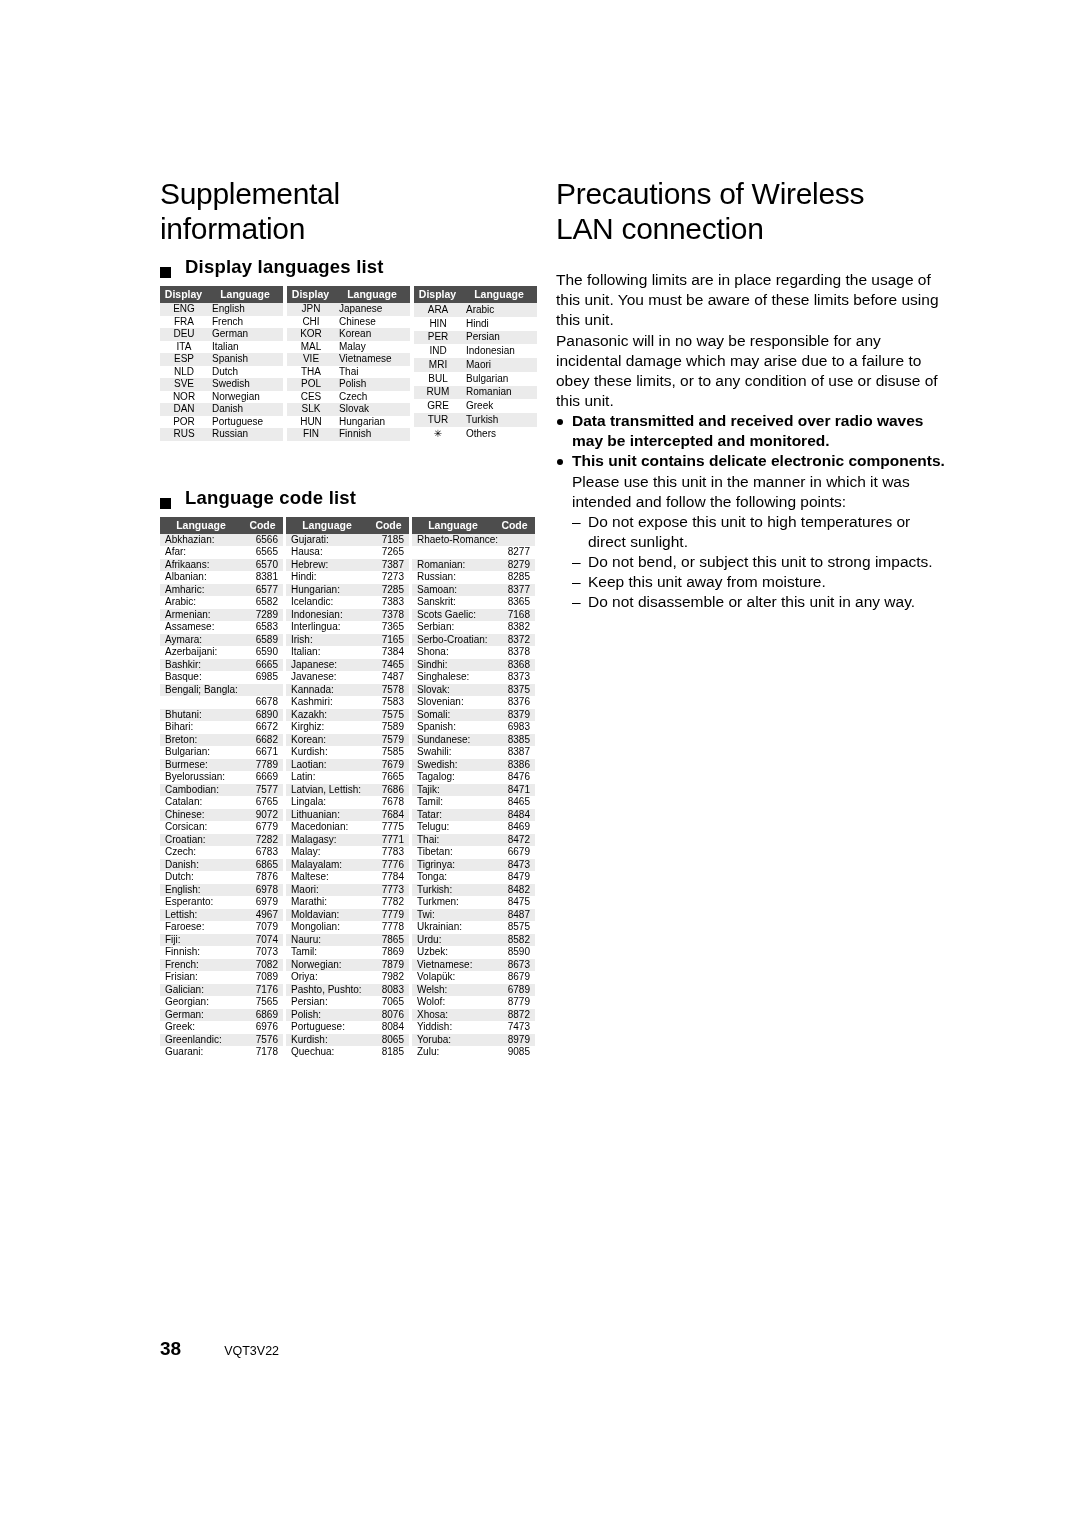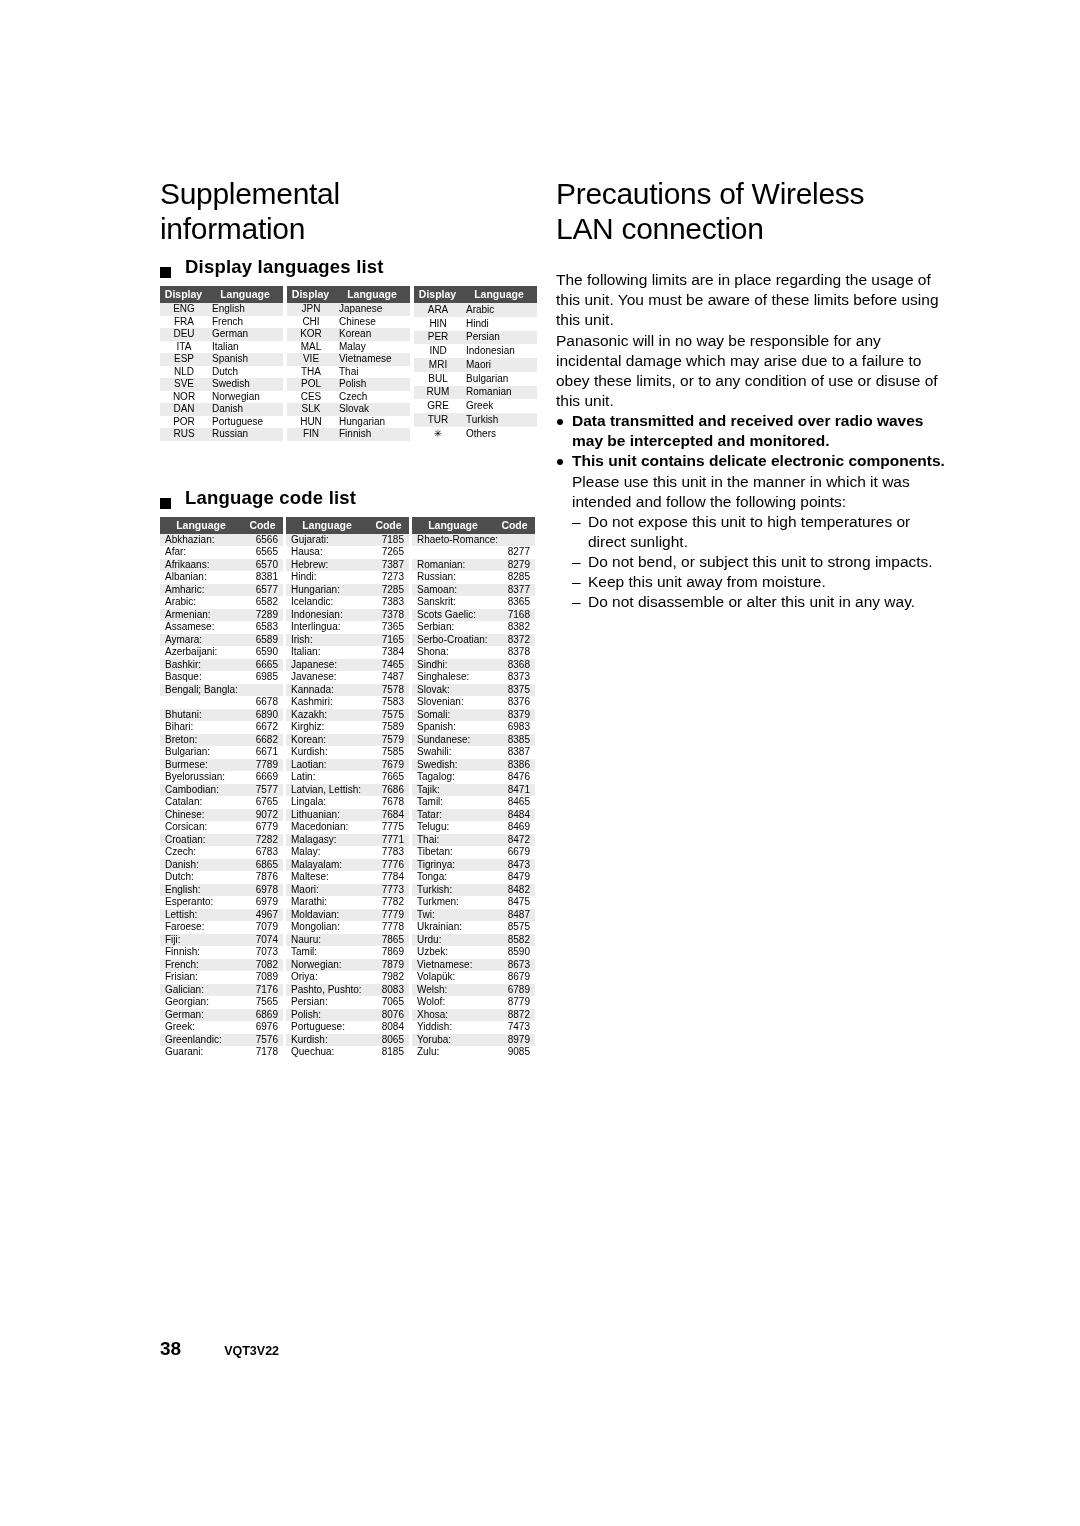--- a/index.html
+++ b/index.html
@@ -185,21 +185,21 @@
     align-items: baseline;
     gap: 29px;
   }
   .footer .pagenum {
     font-size: 19px;
     font-weight: bold;
     margin-right: 14px;
   }
   .footer .docid {
     font-size: 12.5px;
-    font-weight: bold;
+    font-weight: normal;
   }
 </style>
 </head>
 <body>
 
 <div class="page">
 
   <div class="col-left">
 
     <h1 class="chapter-title">

